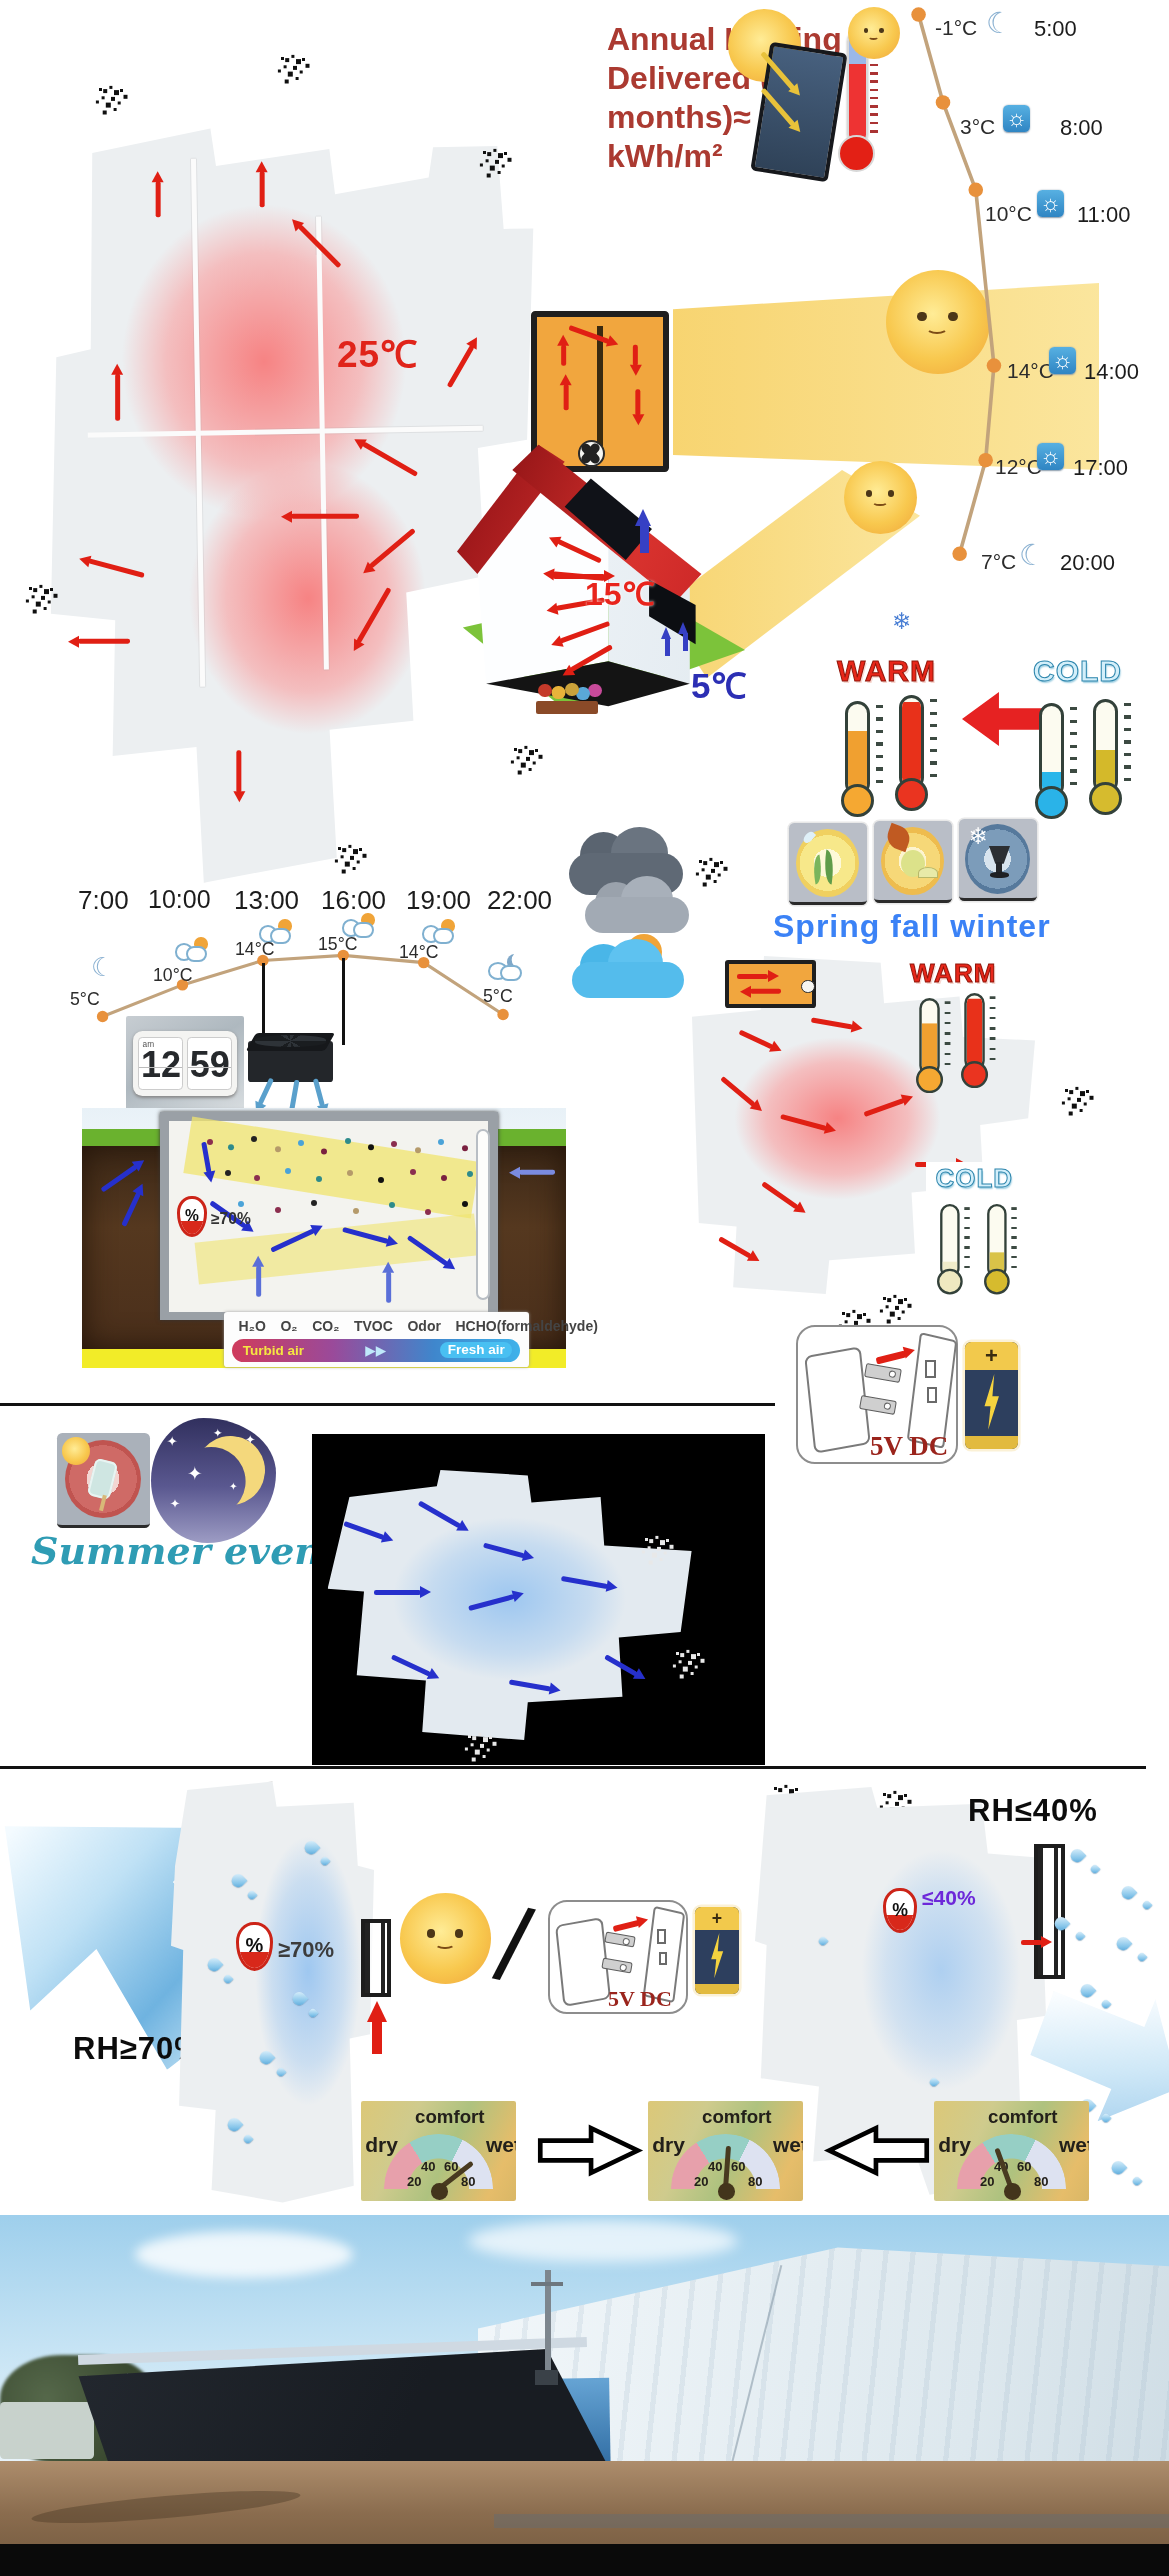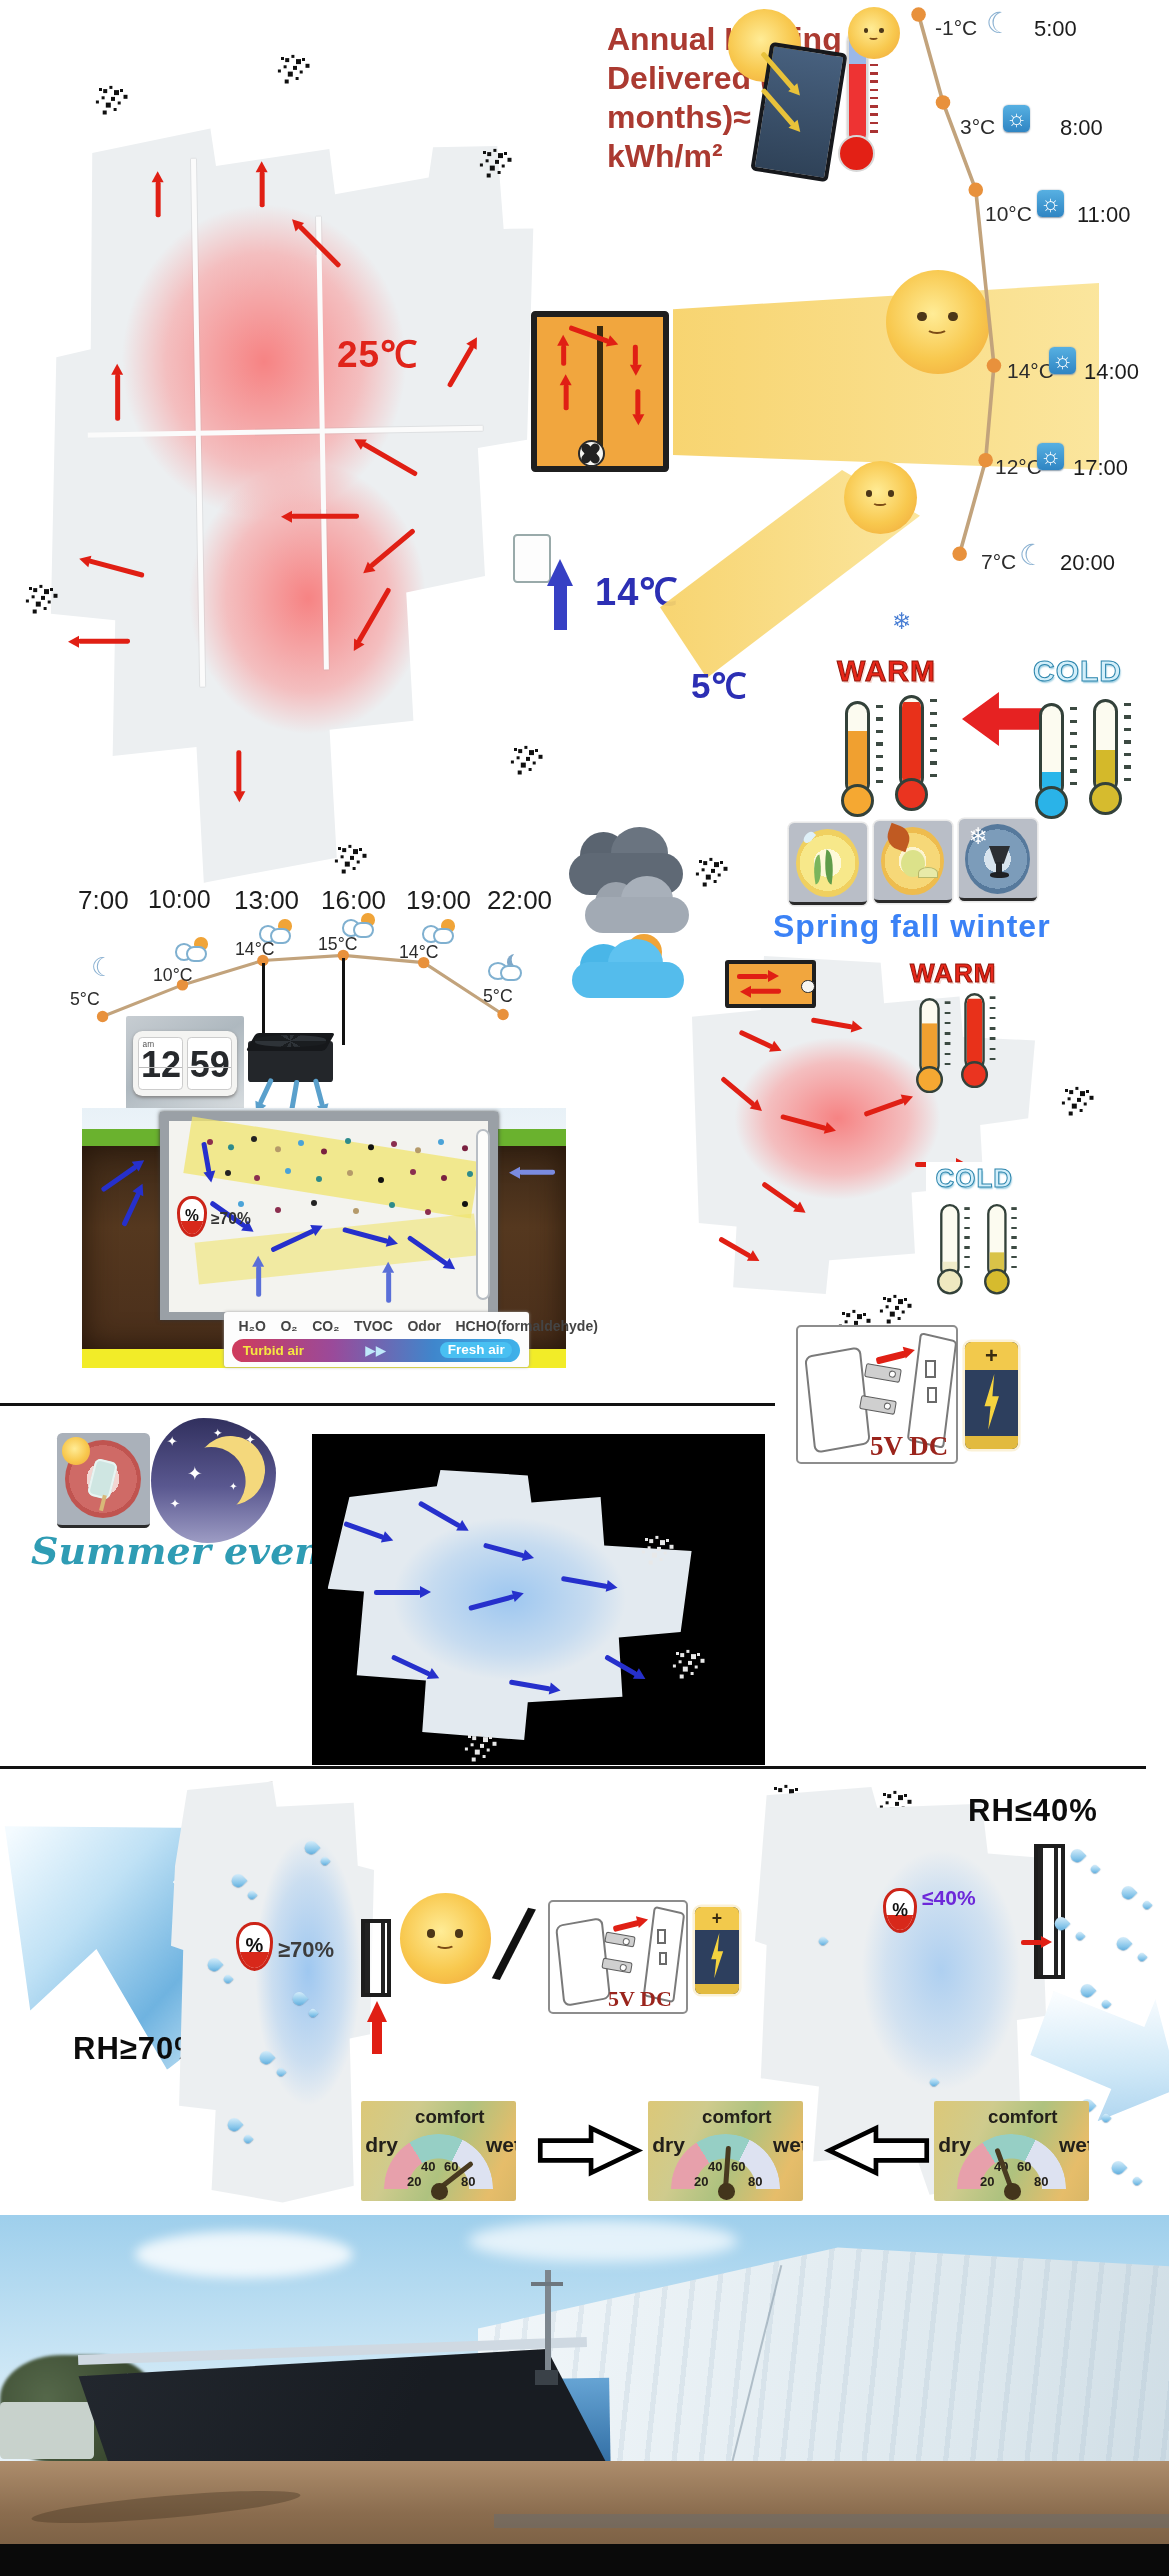--- a/index.html
+++ b/index.html
@@ -56,21 +56,21 @@
       -webkit-mask:radial-gradient(circle at 50% 100%,transparent 30px,#000 31px);mask:radial-gradient(circle at 50% 100%,transparent 30px,#000 31px)}
   .gauge .gt{position:absolute;font-weight:700;color:#23201a}
   .gauge .needle{position:absolute;left:75px;top:45px;width:4.7px;height:45px;background:#483a20;border-radius:2.6px 2.6px 1px 1px;transform-origin:50% 96%}
   .gauge .hub{position:absolute;left:70px;top:82px;width:16.6px;height:16.6px;border-radius:50%;background:#43351c}
   .beam{position:absolute;background:linear-gradient(90deg,rgba(247,210,105,.95),rgba(250,225,140,.85))}
   .batt{position:absolute;background:#2d3f5e;border-radius:6.2px;box-shadow:0 0 0 2.6px rgba(240,200,90,.25)}
   .batt .bcap{position:absolute;left:0;top:0;width:100%;height:26%;background:#f2c94c;border-radius:6.2px 6.2px 0 0;text-align:center;font-weight:800;color:#3a2c10}
   .batt .bbot{position:absolute;left:0;bottom:0;width:100%;height:12%;background:#e2ba3e;border-radius:0 0 6.2px 6.2px}
   .batt .bolt{position:absolute;left:28%;top:30%;width:44%;height:52%;background:#f5d33f;
       clip-path:polygon(62% 0,20% 58%,46% 58%,36% 100%,82% 40%,54% 40%)}
-  .plugcard{position:absolute;background:#fff;border:2.6px solid #8d8d8d;border-radius:5px}
+  .plugcard{position:absolute;background:#fff;border:2.6px solid #8d8d8d;border-radius:19px}
   .plugbody{position:absolute;background:#fff;border:2.6px solid #7a7a7a;border-radius:7.3px;transform:rotate(-6deg) skewY(-4deg)}
   .prong{position:absolute;background:#cfcfcf;border:1.6px solid #5c5c5c;border-radius:2.6px;transform:rotate(10deg)}
   .prong:after{content:"";position:absolute;right:4.2px;top:2.1px;width:5.2px;height:5.2px;border-radius:50%;background:#fff;border:1px solid #666}
   .outletp{position:absolute;background:#fff;border:2.6px solid #7a7a7a;border-radius:4.2px;transform:rotate(7deg) skewY(6deg)}
   .slot{position:absolute;background:#fff;border:2.1px solid #6a6a6a}
   .svdc{position:absolute;font-family:"Liberation Serif",serif;font-weight:800;color:#9a241c}
   .fanbox{position:absolute;background:#23262a;border-radius:3.1px}
   .script{font-family:"DejaVu Serif",serif;font-style:italic;color:#2f9cb4}
   .capfont{font-weight:800;color:#3b82f6}
   .seasoncard{position:absolute;width:78px;height:82px;border-radius:5.2px;background:#b9bec7;border-bottom:3.1px solid #2b2b2b;box-shadow:0 0 0 1.6px #e8e8e8}
@@ -138,20 +138,45 @@
     <i class="eye" style="left:30%;top:40%"></i>
         <i class="eye" style="left:60%;top:40%"></i>
     <i class="smile" style="left:38%;top:50%"></i>
   </div>
   <div class="sun" style="left:844px;top:461px;width:73px;height:73px">
     <i class="eye" style="left:30%;top:40%"></i>
         <i class="eye" style="left:60%;top:40%"></i>
     <i class="smile" style="left:38%;top:50%"></i>
   </div>
 
+  <div class="ab" style="left:457px;top:442px;width:291px;height:281px">
+    <i style="left:0;top:0;width:100%;height:100%;background:#7cc33a;clip-path:polygon(2% 66%,62% 52%,99% 74%,38% 96%)"></i>
+    <i style="left:0;top:0;width:100%;height:100%;background:#fdfeff;clip-path:polygon(7% 44%,29% 11%,52% 28%,52% 78%,10% 86%)"></i>
+    <i style="left:0;top:0;width:100%;height:100%;background:linear-gradient(100deg,#f2f6f9,#e2eaf0);clip-path:polygon(52% 28%,80% 52%,80% 86%,52% 78%)"></i>
+    <i style="left:0;top:0;width:100%;height:100%;background:#141414;clip-path:polygon(10% 86%,52% 78%,80% 86%,52% 94%)"></i>
+    <i style="left:0;top:0;width:100%;height:100%;background:linear-gradient(115deg,#8e0f14,#e03a34 60%,#b8161c);clip-path:polygon(28% 1%,37% 7%,7% 47%,0 39%)"></i>
+    <i style="left:0;top:0;width:100%;height:100%;background:linear-gradient(115deg,#7e0c10,#d8322e 55%,#c01c20);clip-path:polygon(28% 1%,84% 47%,75% 57%,19% 10%)"></i>
+    <i style="left:0;top:0;width:100%;height:100%;background:#101218;box-shadow:inset 0 0 0 1.6px #555;clip-path:polygon(46% 13%,67% 31%,58% 42%,37% 23%)"></i>
+    <i style="left:0;top:0;width:100%;height:100%;background:#0c0e12;clip-path:polygon(66% 49%,82% 58%,82% 72%,66% 62%)"></i>
+    <i class="rar" style="left:34%;top:38%;width:47px;transform:rotate(-155deg)"></i>
+    <i class="rar" style="left:33%;top:47%;width:52px;transform:rotate(-175dedeg)"></i>
+    <i class="rar" style="left:33%;top:47%;width:52px;transform:rotate(-175deg)"></i>
+    <i class="rar" style="left:34%;top:57%;width:49px;transform:rotate(170deg)"></i>
+    <i class="rar" style="left:35%;top:67%;width:52px;transform:rotate(160deg)"></i>
+    <i class="rar" style="left:38%;top:76%;width:47px;transform:rotate(150deg)"></i>
+    <i style="left:61%;top:24%;width:0;height:0;border-left:8.3px solid transparent;border-right:8.3px solid transparent;border-bottom:17.7px solid #3640c4"></i>
+    <i style="left:63%;top:30%;width:8.3px;height:27px;background:#3640c4"></i>
+    <i style="left:70%;top:66%;width:0;height:0;border-left:5.7px solid transparent;border-right:5.7px solid transparent;border-bottom:12.5px solid #3640c4"></i>
+    <i style="left:71.5%;top:70%;width:5.2px;height:17.7px;background:#3640c4"></i>
+    <i style="left:76%;top:64%;width:0;height:0;border-left:5.7px solid transparent;border-right:5.7px solid transparent;border-bottom:12.5px solid #3640c4"></i>
+    <i style="left:77.5%;top:68%;width:5.2px;height:17.7px;background:#3640c4"></i>
+    <span class="biglabel ab" style="left:44%;top:46%;font-size:32px;color:#e8241c;text-shadow:0 0 3.1px #fff">15℃</span>
+    <i style="left:27%;top:92%;width:62px;height:13.5px;background:#8a4a28;border-radius:2.1px"></i>
+    <i style="left:28%;top:86%;width:13.5px;height:13.5px;border-radius:50%;background:#c43a2a;box-shadow:13.5px 2.1px 0 #e8b33a,27px -1px 0 #caa23a,38px 3.1px 0 #5aa8d8,50px 0 0 #c84a9a"></i>
+  </div>
   <span class="biglabel" style="left:691px;top:661px;font-size:35px;color:#2c2fb4">5℃</span>
 
   <div class="ab" style="left:607px;top:20px;width:244px;font-size:32px;font-weight:800;line-height:1.22;color:#ab3a31">Annual Heating Delivered (9 months)≈ 700 kWh/m²</div>
   <div class="sun" style="left:728px;top:9.4px;width:73px;height:73px"></div>
   <div class="ab" style="left:760px;top:47px;width:78px;height:130px;background:linear-gradient(#47607e,#2f4258);border:4.2px solid #16181c;border-radius:5.2px;transform:rotate(9deg)">
     <i class="rar" style="left:-15.6px;top:21px;width:47px;transform:rotate(40deg);color:#e8c23a"></i>
     <i class="rar" style="left:-10.4px;top:57px;width:47px;transform:rotate(40deg);color:#e8c23a"></i>
   </div>
   <div class="ab" style="left:829px;top:31px;width:57px;height:156px">
     <i style="left:17.7px;top:0;width:21px;height:114px;background:linear-gradient(#9bb8e8 0 28%,#e33 28%);border:2.6px solid #d8d8d8;border-radius:10.4px;box-shadow:0 0 2.1px #aaa"></i>

